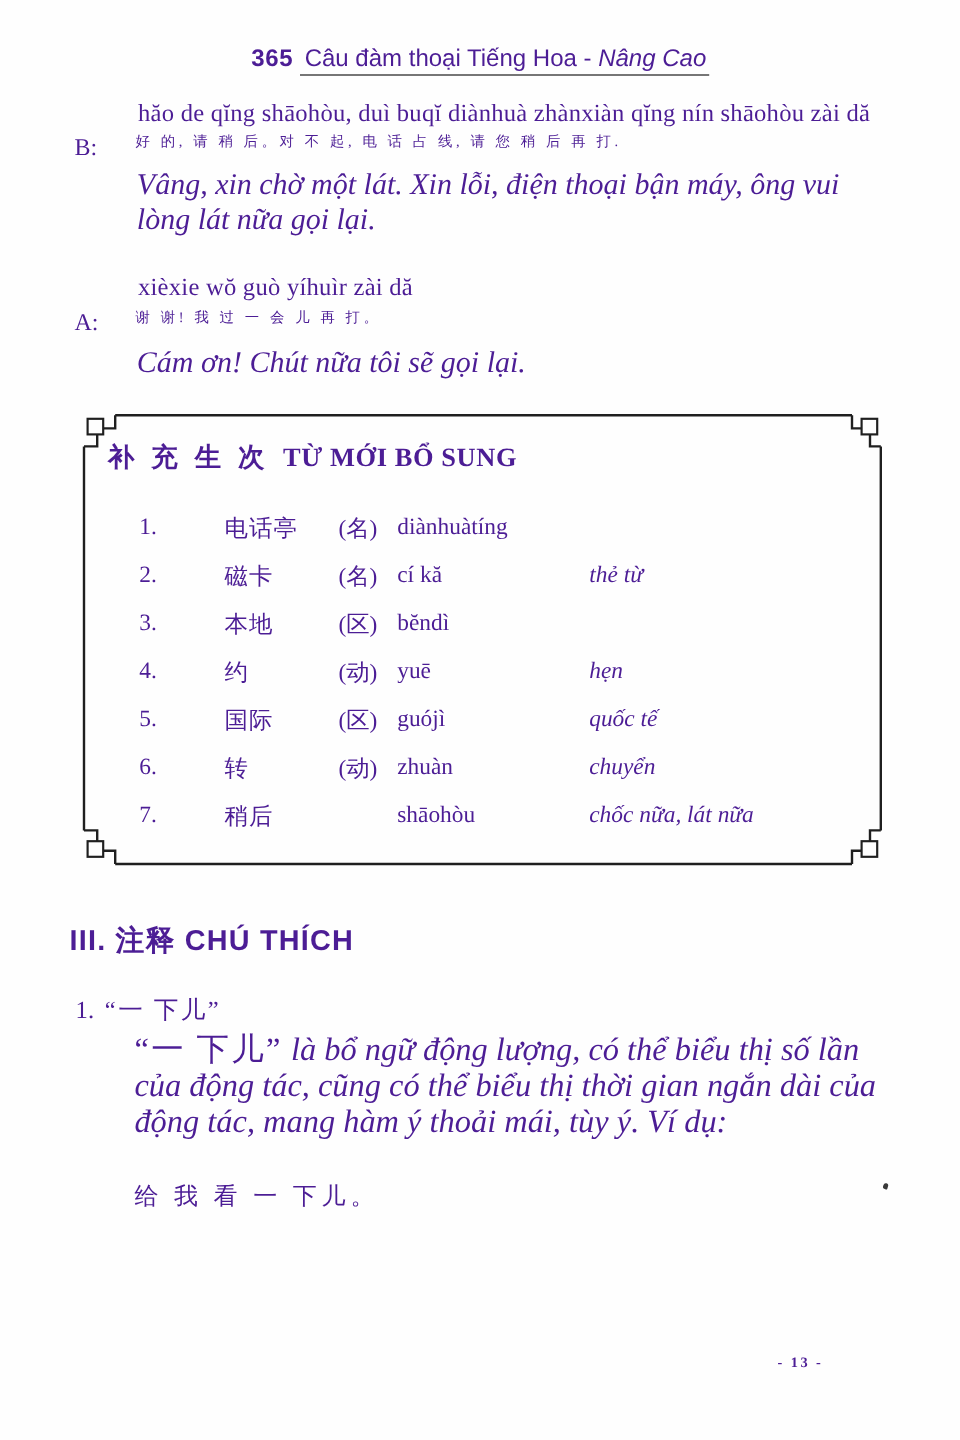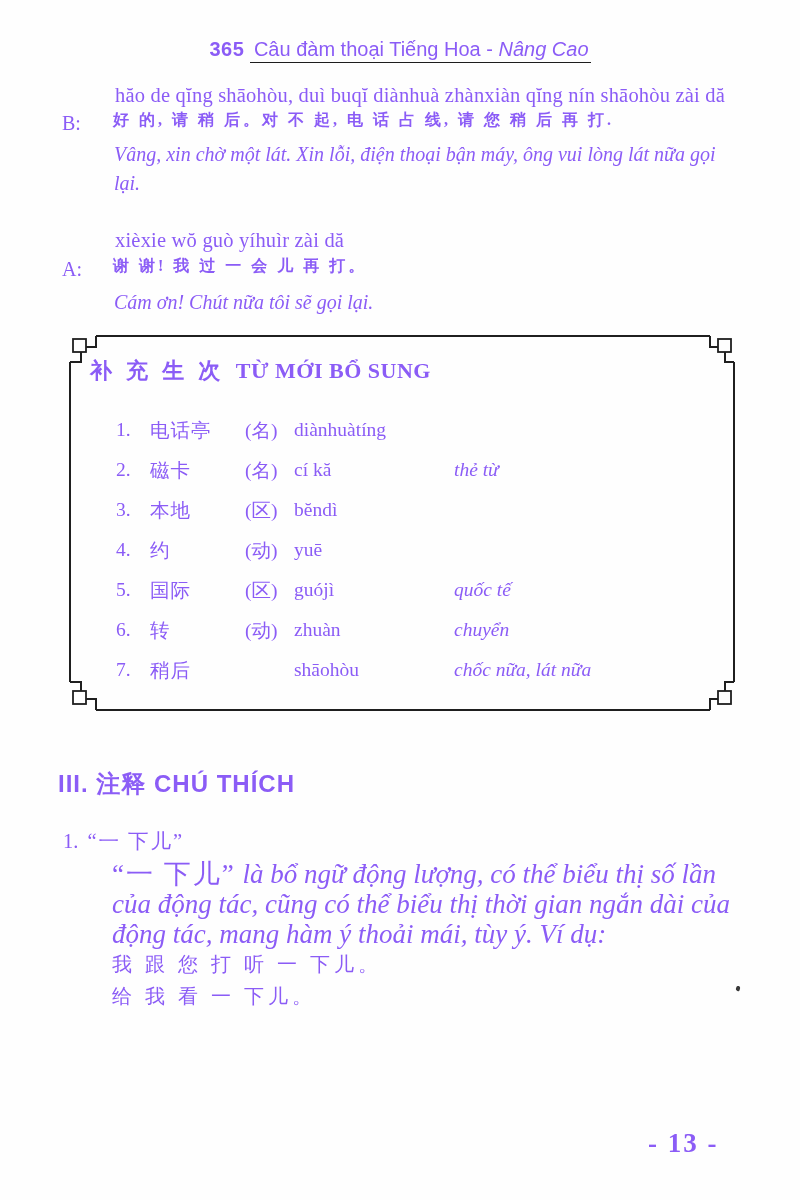--- a/index.html
+++ b/index.html
@@ -1,56 +1,56 @@
 <!DOCTYPE html>
 <html><head>
 <meta charset="utf-8">
 <style>
   html,body{margin:0;padding:0;background:#e8e8e8;}
   .page{
     position:relative;width:800px;height:1200px;margin:0 auto;
-    background:#fefefe;color:#8b5cf6;overflow:hidden;
+    background:#fefefe;color:#4c1d95;overflow:hidden;
     font-family:"Liberation Serif", serif;
   }
   .abs{position:absolute;}
   
   .header{top:38px;left:0;width:800px;text-align:center;font-size:20px;
           font-family:"Liberation Sans", sans-serif;}
   .hnum{font-weight:bold;letter-spacing:.5px;}
   .hunder{border-bottom:1.5px solid #1d1d1d;padding:0 2px 2px 4px;}
   .hunder em{font-style:italic;}
   
   .pinyin{font-size:20.5px;letter-spacing:.2px;}
-  .cjk{font-size:16px;letter-spacing:3px;font-weight:bold;}
+  .cjk{font-size:12px;letter-spacing:3px;}
   .dlabel{font-size:20px;}
-  .viet{font-size:20px;font-style:italic;line-height:29px;}
+  .viet{font-size:25px;font-style:italic;line-height:29px;}
   
-  .vbox{left:64px;top:330px;width:676px;height:388px;}
+  .vbox{left:64px;top:340px;width:676px;height:388px;}
   .vbox svg{position:absolute;left:0;top:0;}
   .vtitle{position:absolute;left:26px;top:26px;font-size:22px;font-weight:bold;}
   .vtitle .t-cn{font-family:"Liberation Sans", sans-serif;letter-spacing:4px;}
   .vtitle .t-vi{font-family:"Liberation Serif", serif;letter-spacing:.5px;margin-left:6px;}
   .vrows{position:absolute;left:0;top:80px;width:676px;}
   .vrow{display:flex;height:40px;align-items:center;padding-left:52px;font-size:19.5px;}
   .c-no{width:34px;}
-  .c-hz{width:95px;letter-spacing:1px;}
+  .c-hz{width:95px;letter-spacing:1px;margin-left:37px;}
   .c-pos{width:49px;}
   .c-py{width:160px;}
   .c-vi{flex:1;font-style:italic;}
   
   .sec-head{left:58px;top:768px;font-size:24px;font-weight:bold;
             font-family:"Liberation Sans", sans-serif;letter-spacing:1px;}
   .note-line{left:63px;top:827px;font-size:20.5px;}
   .note-term{margin-left:9px;letter-spacing:2px;}
   .note-body{left:112px;top:859px;width:648px;font-size:27px;line-height:30px;}
   .note-body .roman{font-style:normal;letter-spacing:2px;}
   .note-body .vi{font-style:italic;}
   .ex{font-size:20px;letter-spacing:4px;}
   
-  .pagenum{left:648px;top:1128px;font-size:27px;font-weight:bold;letter-spacing:2px;}
+  .pagenum{left:648px;top:1128px;font-size:12px;font-weight:bold;letter-spacing:2px;}
   .speck{left:736px;top:986px;width:4px;height:5px;background:#3a3a3a;border-radius:2px 2px 1px 2px;transform:rotate(18deg);}
 </style>
 </head>
 <body>
 
 <div class="page">
 
   <div class="abs header">
     <span class="hnum">365</span>
     <span class="hunder"><span>Câu đàm thoại Tiếng Hoa - </span><em>Nâng Cao</em></span>
@@ -107,20 +107,21 @@
         <span class="c-no">3.</span>
         <span class="c-hz">本地</span>
         <span class="c-pos">(区)</span>
         <span class="c-py">bĕndì</span>
       </div>
       <div class="vrow">
         <span class="c-no">4.</span>
         <span class="c-hz">约</span>
         <span class="c-pos">(动)</span>
         <span class="c-py">yuē</span>
+        <span class="c-vi">hẹn</span>
       </div>
       <div class="vrow">
         <span class="c-no">5.</span>
         <span class="c-hz">国际</span>
         <span class="c-pos">(区)</span>
         <span class="c-py">guójì</span>
         <span class="c-vi">quốc tế</span>
       </div>
       <div class="vrow">
         <span class="c-no">6.</span>
@@ -142,20 +143,19 @@
   <div class="abs sec-head">III. 注释 CHÚ THÍCH</div>
 
   <div class="abs note-line">
     <span>1.</span><span class="note-term">“一 下儿”</span>
   </div>
 
   <div class="abs note-body">
     <span class="roman">“一 下儿”</span><span class="vi"> là bổ ngữ động lượng, có thể biểu thị số lần của động tác, cũng có thể biểu thị thời gian ngắn dài của động tác, mang hàm ý thoải mái, tùy ý. Ví dụ:</span>
   </div>
 
-  <div class="abs ex" style="left:112px;top:951px;">我 跟 您 打 听 一 下儿。</div>
   <div class="abs ex" style="left:112px;top:983px;">给 我 看 一 下儿。</div>
 
   <div class="abs speck"></div>
 
   <div class="abs pagenum">- 13 -</div>
 
 </div>
 
 </body></html>

